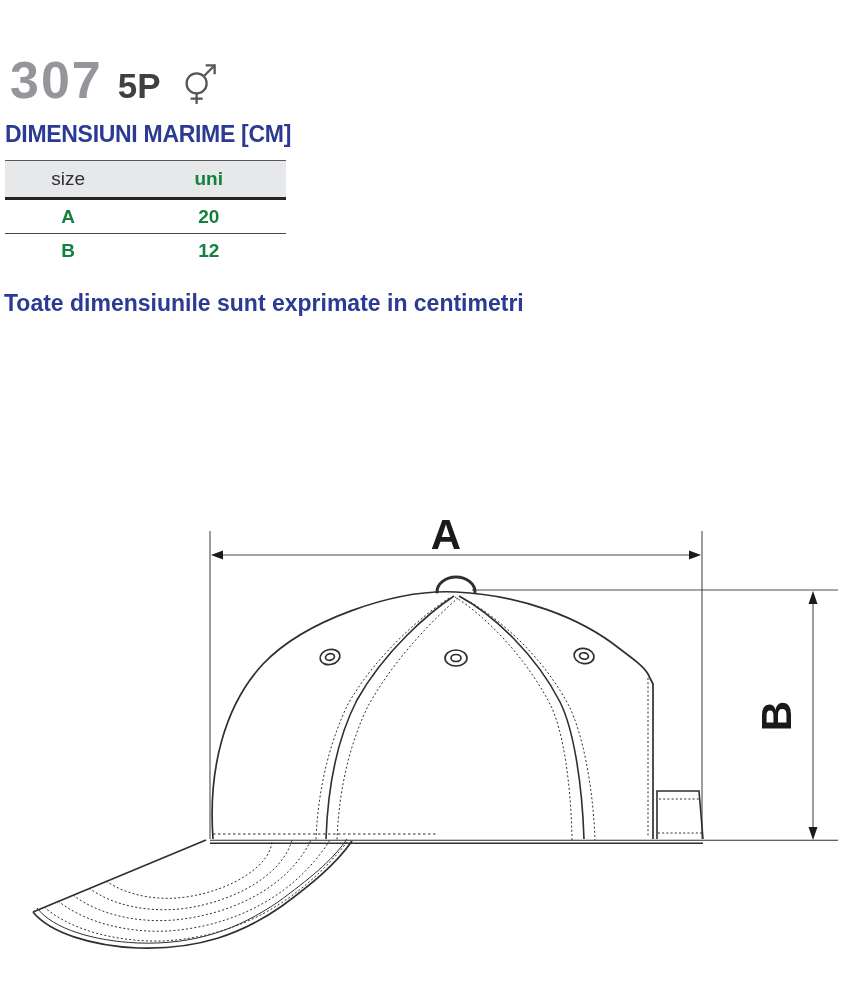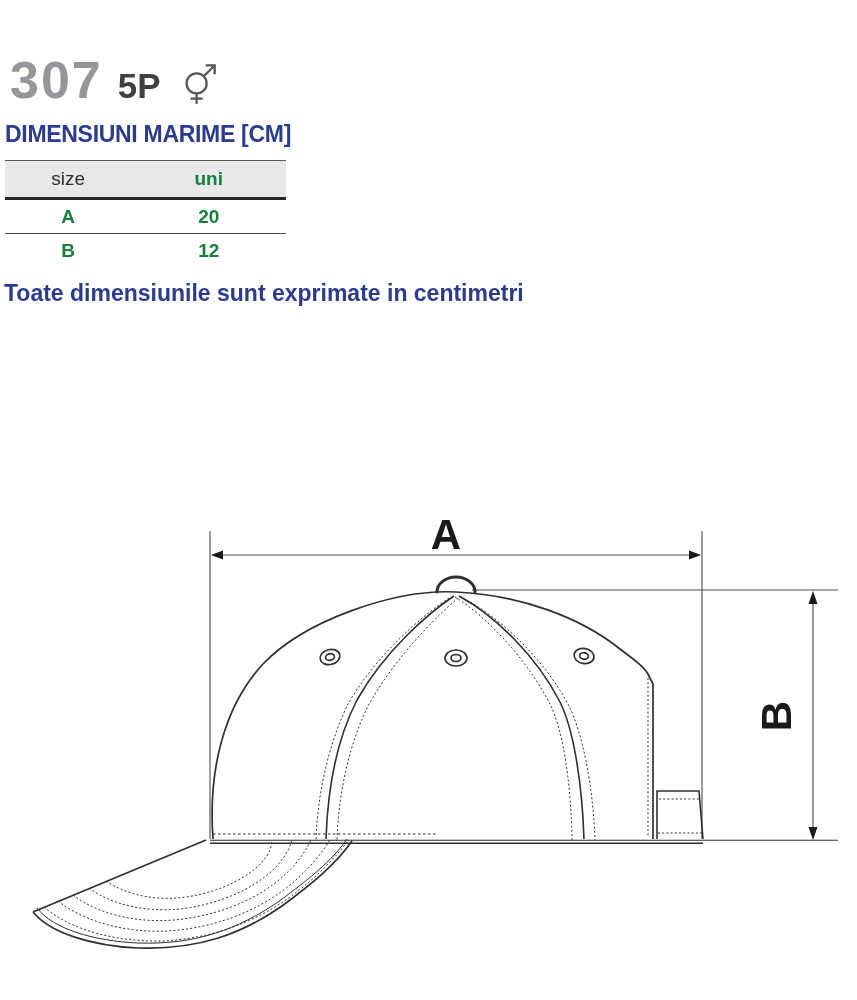--- a/index.html
+++ b/index.html
@@ -25,21 +25,21 @@
   .size-table thead tr{background:#e7e8ea;border-bottom:3px solid #242426;margin-top:32px;}
   .size-table th,.size-table td{padding:0;text-align:center;}
   .size-table thead th{height:36px;}
   .size-table tbody td{height:33px;}
   .size-table tbody tr.row-a{border-bottom:1.5px solid #48484a;}
   .col-size{width:45%;}
   .col-uni{width:55%;}
   .th-size{font-weight:normal;color:#2f2f31;}
   .th-uni,.cell-letter,.cell-value{font-weight:bold;color:#15803d;}
   
-  .notes{position:absolute;left:4px;top:279px;font-size:23px;font-weight:bold;
+  .notes{position:absolute;left:4px;top:289px;font-size:23px;font-weight:bold;
     color:#2b3a92;line-height:28px;white-space:nowrap;}
   
   .diagram-svg{position:absolute;left:0;top:0;width:857px;height:1000px;}
   .dimlabel{font-family:"Liberation Sans", sans-serif;font-size:42px;font-weight:bold;fill:#1a1a1a;}
 </style>
 </head>
 <body>
 
 <div class="page">
 

